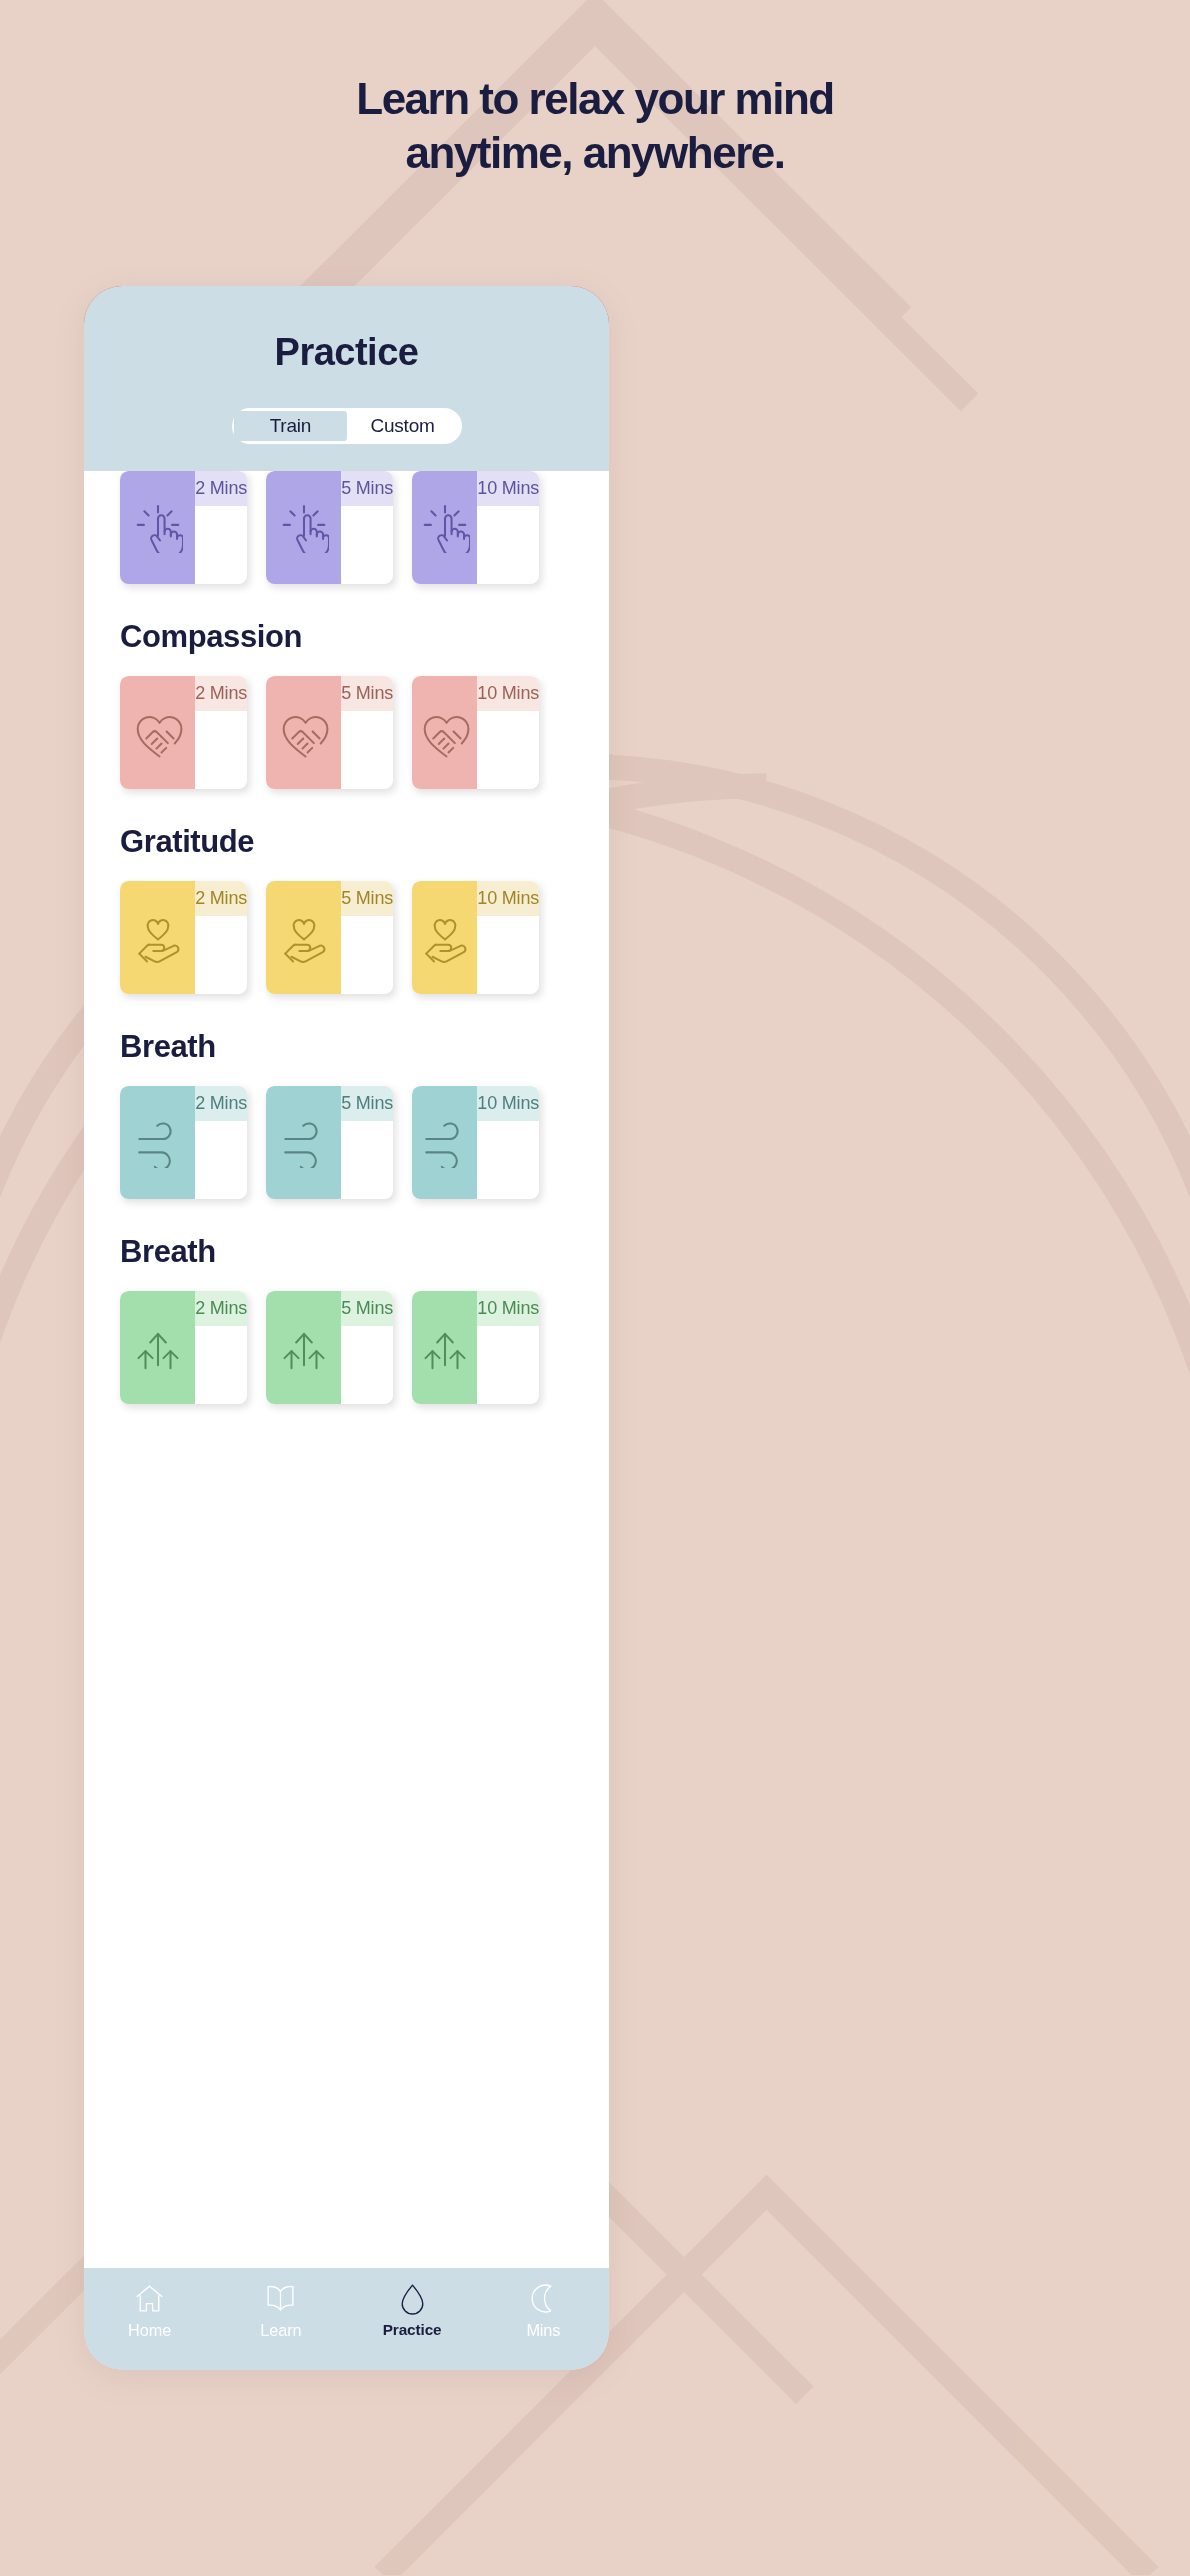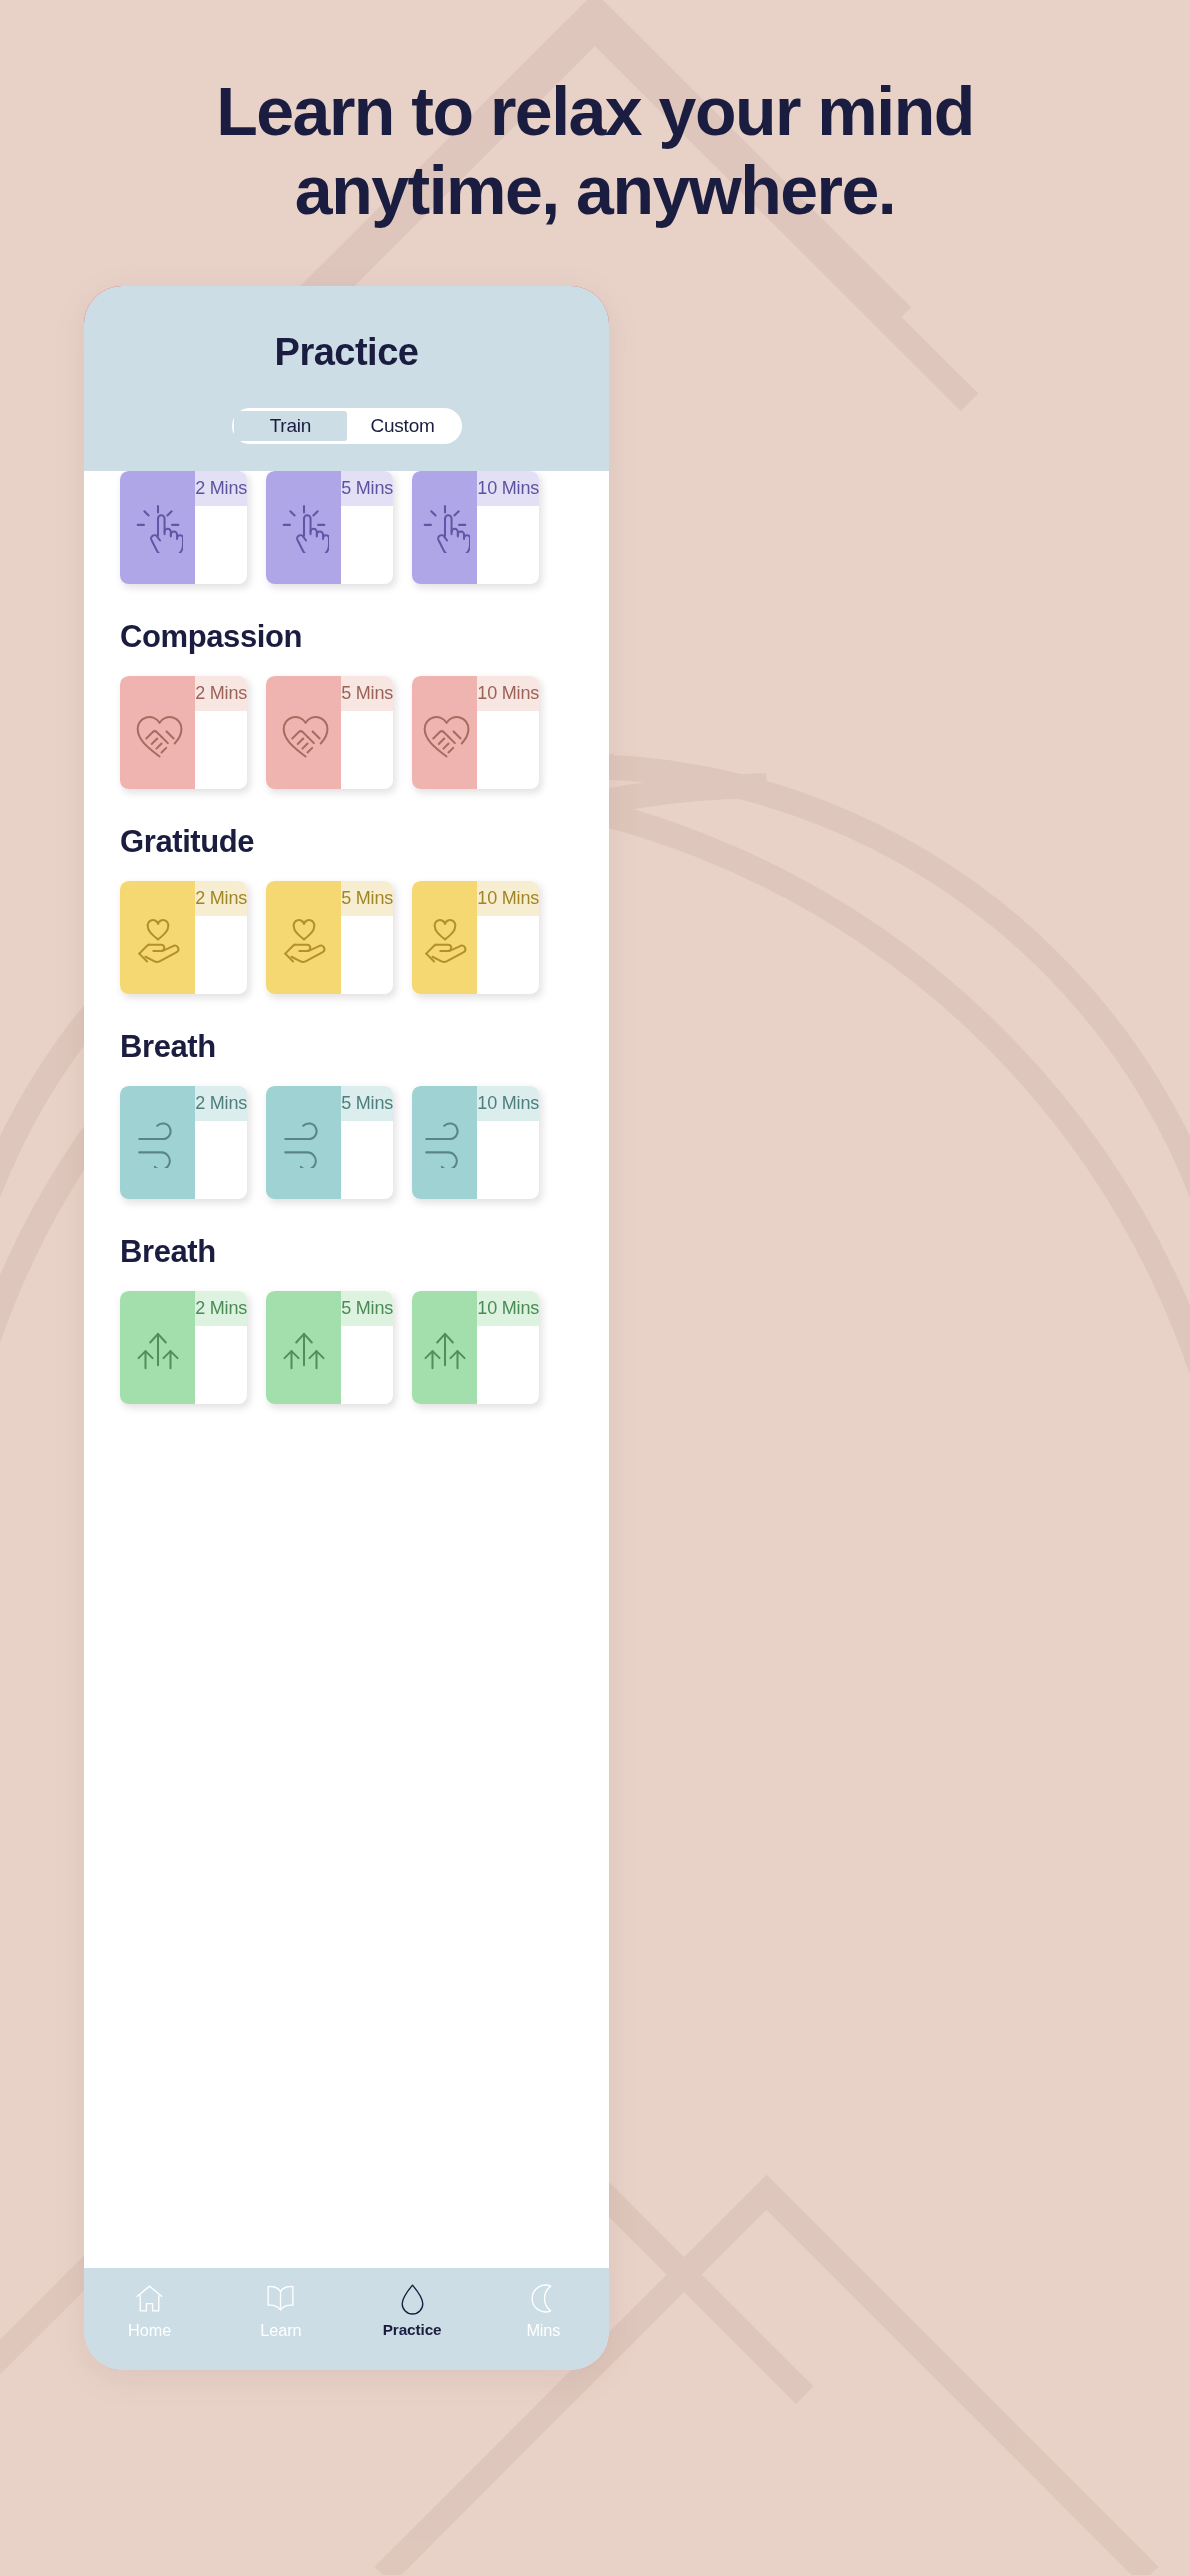--- a/index.html
+++ b/index.html
@@ -13,21 +13,21 @@
 
   
   #bg-decor { position:absolute; inset:0; z-index:0; pointer-events:none; }
 
   
   #headline {
     position:absolute; top:77px; left:0; width:1190px;
     z-index:3; text-align:center;
     color:#1b1d40;
     font-weight:bold;
-    font-size:68px;
+    font-size:44px;
     line-height:1.02;
     letter-spacing:-1.5px;
   }
   #headline .hl-line { display:block; white-space:nowrap; }
   #headline .hl-line.l2 { margin-top:9.6px; }
 
   
   #phone {
     position:absolute;
     left:84px; top:286px;

